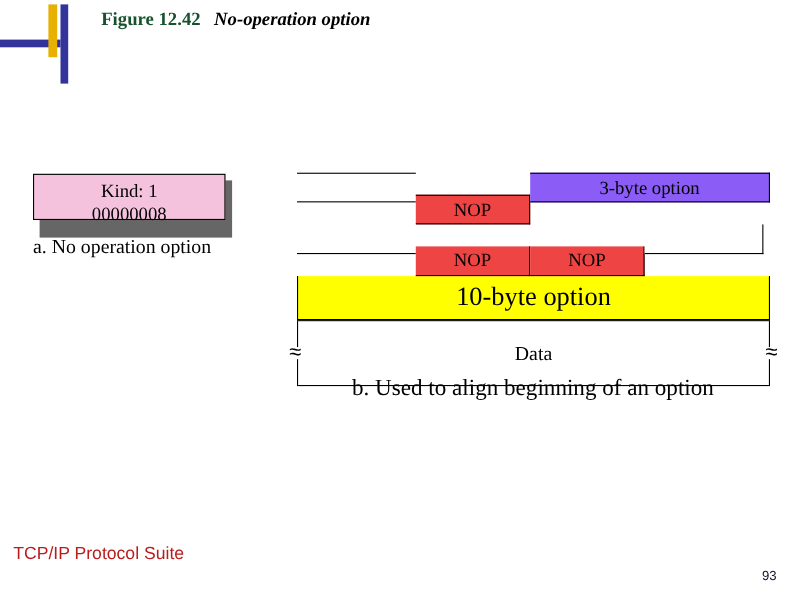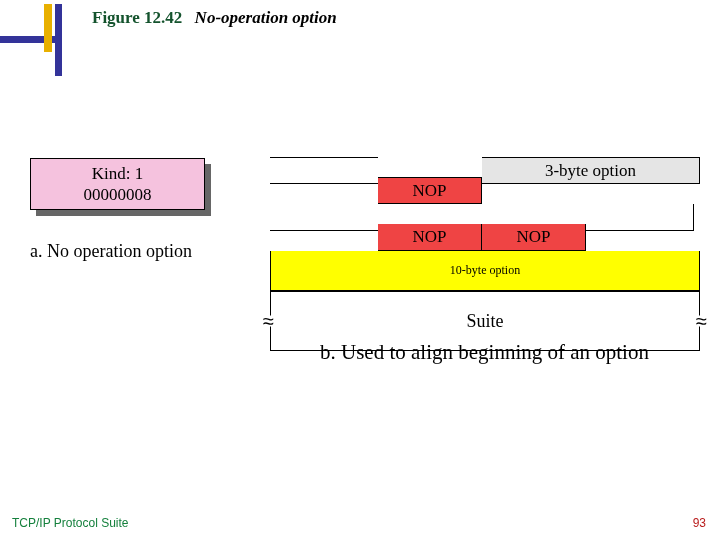--- a/index.html
+++ b/index.html
@@ -59,32 +59,32 @@
     position: absolute;
     left: 6px;
     top: 6px;
     width: 175px;
     height: 52px;
     background: #666666;
   }
   .kind-box {
     position: relative;
     width: 175px;
-    height: 52px;
+    height: 42px;
     background: #f5c2de;
     border: 1.5px solid #000;
     text-align: center;
     font-size: 17px;
     line-height: 1.25;
     padding-top: 4px;
   }
   .caption-a {
     position: absolute;
     left: 30px;
-    top: 241px;
+    top: 214px;
     font-size: 18px;
   }
 
   
   .right {
     position: absolute;
     left: 270px;
     top: 157px;
     width: 430px;
   }
@@ -94,36 +94,36 @@
   }
   .cell {
     border: 1.5px solid #000;
     height: 27px;
     display: flex;
     align-items: center;
     justify-content: center;
     font-size: 17px;
   }
   .nop   { width: 104px; background: #ef4444; margin-top: 20px; }
-  .opt3  { flex: 1;     background: #e5e5e5; }
+  .opt3  { flex: 1;     background: #8b5cf6; }
   .blank { width: 108px; background: #fff; }
   .gap   { width: 108px; border-left: none; border-right: none; }
   .row .cell + .cell { border-left: none; }
   .row2 .cell { border-top: none; }
 
   .tenbyte {
     width: 100%;
     height: 40px;
     border: 1.5px solid #000;
     border-top: none;
     background: #ffff00;
     display: flex;
     align-items: center;
     justify-content: center;
-    font-size: 12px;
+    font-size: 24px;
   }
 
   .data-row {
     position: relative;
     width: 100%;
     height: 60px;
     border: 1.5px solid #000;
     border-top: none;
     border-bottom: none;
     display: flex;
@@ -159,32 +159,32 @@
   .caption-b {
     position: absolute;
     left: 320px;
     top: 340px;
     font-size: 21px;
   }
 
   .footer-left {
     position: absolute;
     left: 12px;
-    bottom: 10px;
+    bottom: 27px;
     font-family: Arial, sans-serif;
-    font-size: 12px;
-    color: #15803d;
+    font-size: 16px;
+    color: #b91c1c;
   }
   .footer-right {
     position: absolute;
     right: 14px;
     bottom: 10px;
     font-family: Arial, sans-serif;
     font-size: 12px;
-    color: #b91c1c;
+    color: #0f172a;
   }
 </style>
 </head>
 <body>
 
 <div class="bar-h"></div>
 <div class="bar-v-navy"></div>
 <div class="bar-v-orange"></div>
 
 <div class="figure-title">
@@ -208,21 +208,21 @@
     <div class="cell opt3">3-byte option</div>
   </div>
   <div class="row row2">
     <div class="cell blank gap"></div>
     <div class="cell nop">NOP</div>
     <div class="cell nop">NOP</div>
     <div class="cell blank"></div>
   </div>
   <div class="tenbyte">10-byte option</div>
   <div class="data-row">
-    <span>Suite</span>
+    <span>Data</span>
     <span class="tilde-l">≈</span>
     <span class="tilde-r">≈</span>
   </div>
 </div>
 <div class="caption-b">b. Used to align beginning of an option</div>
 
 <div class="footer-left">TCP/IP Protocol Suite</div>
 <div class="footer-right">93</div>
 
 </body></html>

